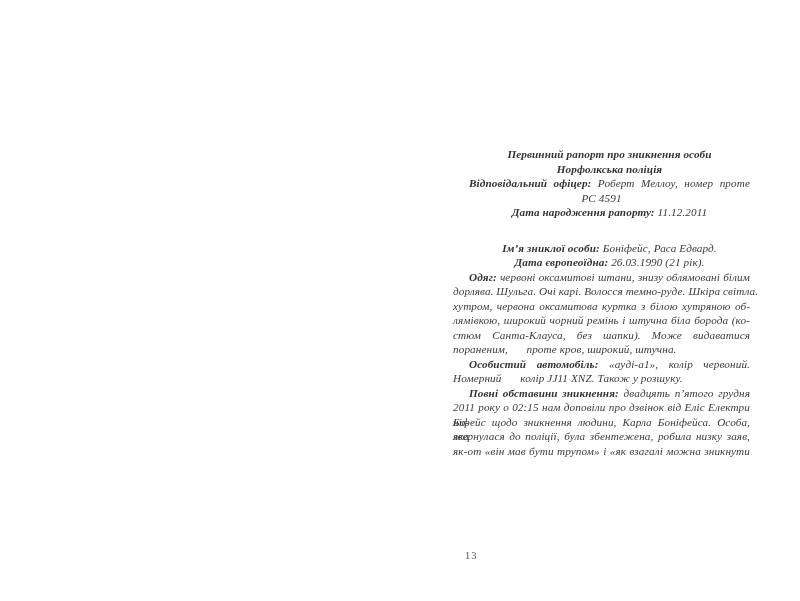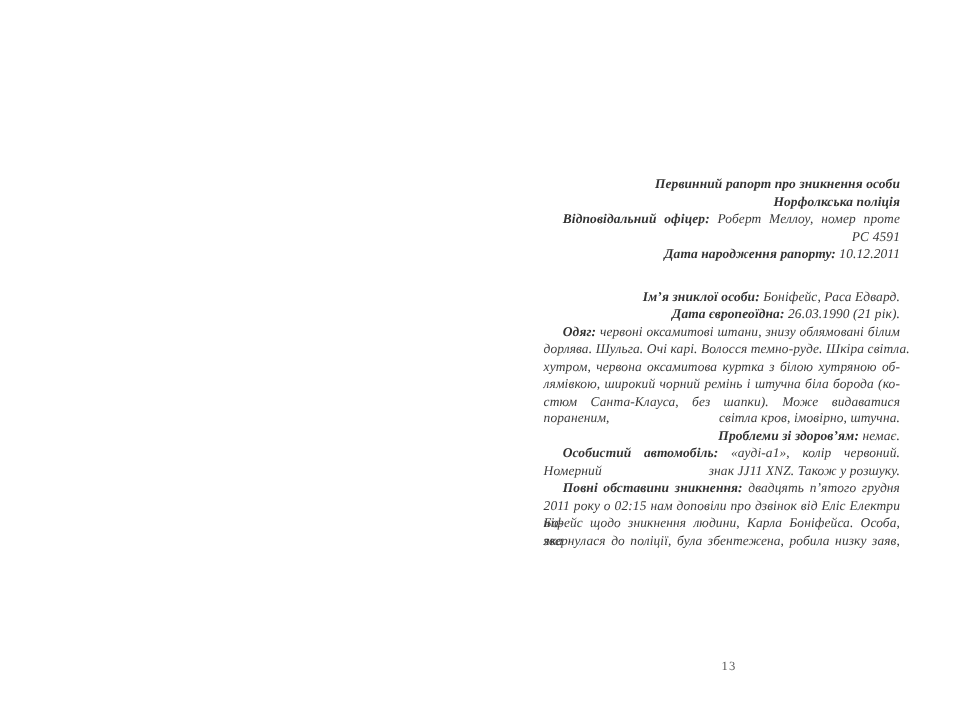--- a/index.html
+++ b/index.html
@@ -21,73 +21,72 @@
     top: 147px;
     width: 297px;
     font-style: italic;
     font-size: 11.2px;
     line-height: 14.5px;
     color: #3a3a3a;
     letter-spacing: 0.1px;
   }
   .line {
     height: 14.5px;
-    text-align: right;
+    text-align: center;
     white-space: nowrap;
   }
   
   .jl {
     white-space: normal;
     text-align: justify;
     text-align-last: justify;
   }
   
   .ind { text-indent: 16px; }
   .line b { font-weight: 700; color: #333333; }
   .spacer { height: 21px; }
   .page-number {
     position: absolute;
     left: 453px;
     top: 550px;
     width: 297px;
     box-sizing: border-box;
     padding-left: 12px;
-    text-align: center;
     font-style: normal;
     font-size: 10.5px;
     color: #595959;
     letter-spacing: 1px;
   }
 </style>
 </head>
 <body>
 
 <div class="book-spread">
 
   <div class="text-block">
     <div class="line ind"><b>Первинний рапорт про зникнення особи</b><span></span></div>
     <div class="line ind"><b>Норфолкська поліція</b><span></span></div>
     <div class="line ind jl"><b>Відповідальний офіцер:</b><span> Роберт Меллоу, номер проте</span></div>
     <div class="line"><b></b><span>PC 4591</span></div>
-    <div class="line ind"><b>Дата народження рапорту:</b><span> 10.12.2011</span></div>
+    <div class="line ind"><b>Дата народження рапорту:</b><span> 11.12.2011</span></div>
 
     <div class="spacer"></div>
 
     <div class="line ind"><b>Ім’я зниклої особи:</b><span> Боніфейс, Раса Едвард.</span></div>
     <div class="line ind"><b>Дата європеоїдна:</b><span> 26.03.1990 (21 рік).</span></div>
     <div class="line ind jl"><b>Одяг:</b><span> червоні оксамитові штани, знизу облямовані білим</span></div>
     <div class="line"><b></b><span>дорлява. Шульга. Очі карі. Волосся темно-руде. Шкіра світла.</span></div>
     <div class="line jl"><b></b><span>хутром, червона оксамитова куртка з білою хутряною об-</span></div>
     <div class="line jl"><b></b><span>лямівкою, широкий чорний ремінь і штучна біла борода (ко-</span></div>
     <div class="line jl"><b></b><span>стюм Санта-Клауса, без шапки). Може видаватися пораненим,</span></div>
-    <div class="line"><b></b><span>світла кров, імовірно, штучна.</span></div>
-    <div class="line ind"><b>Проблеми зі здоров’ям:</b><span> немає.</span></div>
+    <div class="line"><b></b><span>проте кров, широкий, штучна.</span></div>
     <div class="line ind jl"><b>Особистий автомобіль:</b><span> «ауді-а1», колір червоний. Номерний</span></div>
-    <div class="line"><b></b><span>знак JJ11 XNZ. Також у розшуку.</span></div>
+    <div class="line"><b></b><span>колір JJ11 XNZ. Також у розшуку.</span></div>
     <div class="line ind jl"><b>Повні обставини зникнення:</b><span> двадцять п’ятого грудня</span></div>
     <div class="line jl"><b></b><span>2011 року о 02:15 нам доповіли про дзвінок від Еліс Електри Бо-</span></div>
     <div class="line jl"><b></b><span>ніфейс щодо зникнення людини, Карла Боніфейса. Особа, яка</span></div>
     <div class="line jl"><b></b><span>звернулася до поліції, була збентежена, робила низку заяв,</span></div>
+    <div class="line jl"><b></b><span>як-от «він мав бути трупом» і «як взагалі можна зникнути</span></div>
   </div>
 
   <div class="page-number">13</div>
 
 </div>
 
 </body></html>

